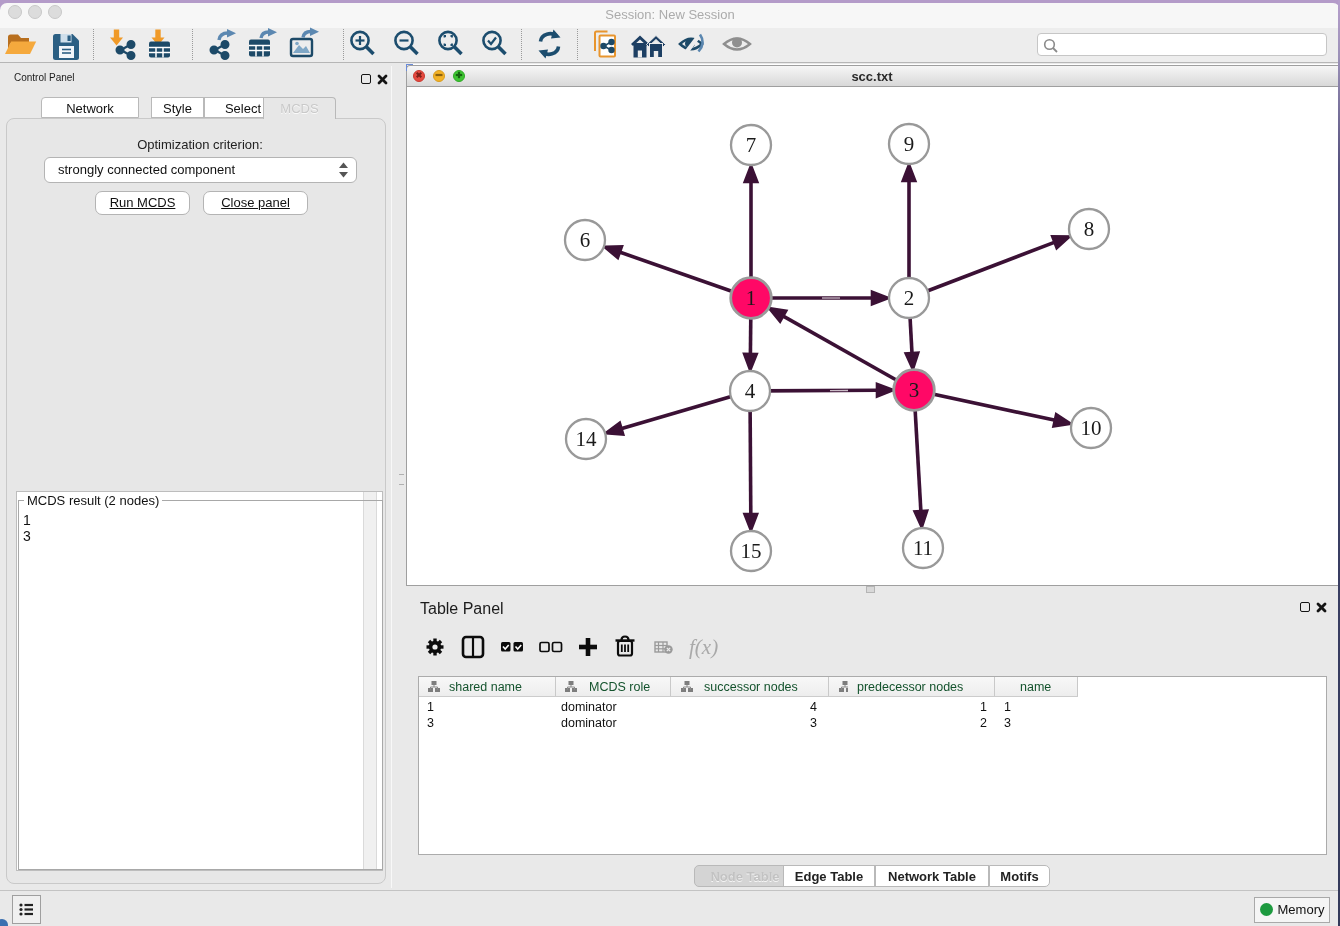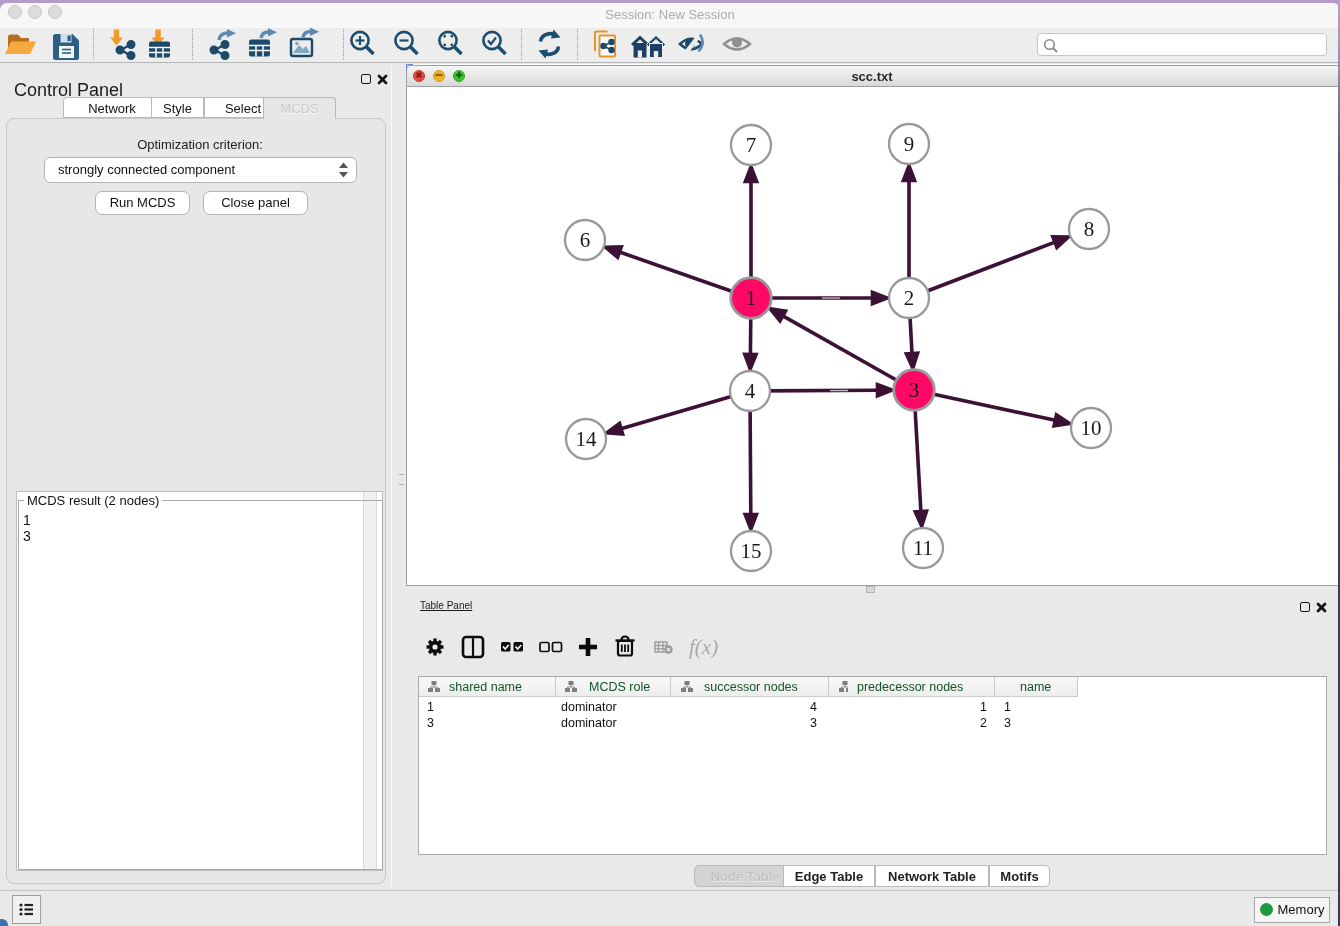--- a/index.html
+++ b/index.html
@@ -6,37 +6,37 @@
   body{width:1340px;height:926px;overflow:hidden;font-family:"Liberation Sans",sans-serif;background:#e9e9e9;position:relative;}
   .abs{position:absolute;}
   #topstrip{left:0;top:0;width:1340px;height:12px;background:#b49bc9;}
   #titlebar{left:0;top:3px;width:1340px;height:25px;background:#f7f7f7;border-radius:7px 7px 0 0;}
   .tl{width:12px;height:12px;border-radius:50%;background:#dcdcdc;border:1px solid #c8c8c8;top:5px;}
   #wtitle{left:0;top:7px;width:1340px;text-align:center;font-size:13px;color:#ababab;}
   #toolbar{left:0;top:28px;width:1340px;height:34px;background:#ededed;border-bottom:1px solid #b6b6b6;}
   .sep{top:29px;width:0;height:31px;border-left:1px dotted #9a9a9a;}
   #searchbox{left:1037px;top:33px;width:288px;height:21px;background:#fff;border:1px solid #c6c6c6;border-radius:4px;}
   
-  #cp-title{left:14px;top:72px;font-size:18px;color:#1c1c1c;margin-top:8px;}
+  #cp-title{left:14px;top:72px;font-size:10px;color:#1c1c1c;}
   .tab{top:97px;height:21px;box-sizing:border-box;background:#fff;border:1px solid #b9b9b9;font-size:13px;color:#111;text-align:center;line-height:21px;}
   #cp-panel{left:6px;top:118px;width:380px;height:766px;box-sizing:border-box;background:#e7e7e7;border:1px solid #c9c9c9;border-radius:8px;}
   #opt-label{left:0px;top:137px;width:400px;text-align:center;font-size:13px;color:#222;}
   #cp-select{left:44px;top:157px;width:311px;height:24px;background:#fff;border:1px solid #b4b4b4;border-radius:6px;font-size:13px;color:#111;line-height:23px;}
-  .cp-btn{top:191px;height:22px;background:#fff;border:1px solid #b4b4b4;border-radius:7px;font-size:13px;color:#111;text-align:center;line-height:21px;}
+  .cp-btn{top:191px;height:22px;background:#fff;border:1px solid #b4b4b4;border-radius:7px;font-size:13px;color:#111;text-align:center;line-height:21px;text-decoration:underline;}
   #res-white{left:16px;top:491px;width:367px;height:380px;box-sizing:border-box;background:#fff;border:1px solid #bdbdbd;}
   #res-border{left:18px;top:500px;width:363px;height:368px;border:1px solid #a8a8a8;}
   #res-legend{left:24px;top:493px;background:#fff;padding:0 3px;font-size:13px;color:#111;}
   #res-scroll{left:363px;top:492px;width:12px;height:378px;background:#f0f0f0;border-left:1px solid #dadada;border-right:1px solid #dadada;}
   
   #netframe{left:406px;top:64px;width:934px;height:522px;box-sizing:border-box;background:#fff;border:1px solid #9f9f9f;border-top:none;border-right:none;}
   #nettitle{left:406px;top:65px;width:934px;height:22px;background:linear-gradient(#f6f6f6,#d8d8d8);border:1px solid #9f9f9f;border-right:none;border-radius:4px 0 0 0;box-sizing:border-box;}
   .mac{width:12px;height:12px;border-radius:50%;top:70px;box-sizing:border-box;}
   #netname{left:406px;top:69px;width:932px;text-align:center;font-size:13px;font-weight:bold;color:#2a2a2a;}
   
-  #tp-title{left:420px;top:600px;font-size:10px;color:#1c1c1c;text-decoration:underline;}
+  #tp-title{left:420px;top:600px;font-size:16px;color:#1c1c1c;}
   #tbl{left:418px;top:676px;width:909px;height:179px;box-sizing:border-box;background:#fff;border:1px solid #ababab;}
   #tbl-head{left:0px;top:0px;width:659px;height:19px;background:linear-gradient(#f8f8f8,#ededed);border-bottom:1px solid #cccccc;}
   .th{position:absolute;top:3px;font-size:12.5px;color:#14532d;}
   .thdiv{position:absolute;top:0;width:0;height:19px;border-left:1px solid #c9c9c9;}
   .td{position:absolute;font-size:12.5px;color:#111;}
   .seg{top:865px;height:22px;background:#fff;border:1px solid #b9b9b9;font-size:13px;font-weight:bold;color:#222;text-align:center;line-height:22px;box-sizing:border-box;}
   
   #statusbar{left:0;top:890px;width:1340px;height:36px;background:#e9e9e9;border-top:1px solid #c3c3c3;}
   #memorybtn{left:1254px;top:897px;width:74px;height:24px;background:#f5f5f5;border:1px solid #a9a9a9;font-size:13px;color:#111;text-align:center;line-height:23px;}
   #listbtn{left:12px;top:895px;width:27px;height:27px;background:#f0f0f0;border:1px solid #9f9f9f;}
@@ -175,21 +175,21 @@
 
 <div class="abs" id="cp-title">Control Panel</div>
 <div class="abs" style="left:361px;top:74px;width:8px;height:8px;border:1.6px solid #141414;border-radius:2px;"></div>
 <svg class="abs" style="left:377px;top:74px;" width="11" height="11" viewBox="0 0 11 11">
     <g stroke="#141414" stroke-width="2.8" stroke-linecap="round">
       <line x1="2" y1="2" x2="9" y2="9"></line>
       <line x1="9" y1="2" x2="2" y2="9"></line>
     </g>
   </svg>
 <div class="abs" id="cp-panel"></div>
-<div class="abs tab" style="left:63px;width:98px;border-radius:4px 0 0 0;">Network</div>
+<div class="abs tab" style="left:41px;width:98px;border-radius:4px 0 0 0;">Network</div>
 <div class="abs tab" style="left:151px;width:53px;">Style</div>
 <div class="abs tab" style="left:204px;width:78px;">Select</div>
 <div class="abs tab" style="left:263px;width:73px;height:22px;background:#e7e7e7;border-bottom:none;border-radius:0 4px 0 0;color:#c9c9c9;text-shadow:0 1px 0 #fafafa;z-index:3;">MCDS</div>
 <div class="abs" id="opt-label">Optimization criterion:</div>
 <div class="abs" id="cp-select"><span style="padding-left:13px;">strongly connected component</span>
   <svg class="abs" style="right:7px;top:4px;" width="11" height="16" viewBox="0 0 11 16">
     <polygon points="5.5,0.5 10,6 1,6" fill="#555"></polygon>
     <polygon points="5.5,15.5 10,10 1,10" fill="#555"></polygon>
   </svg>
 </div>

